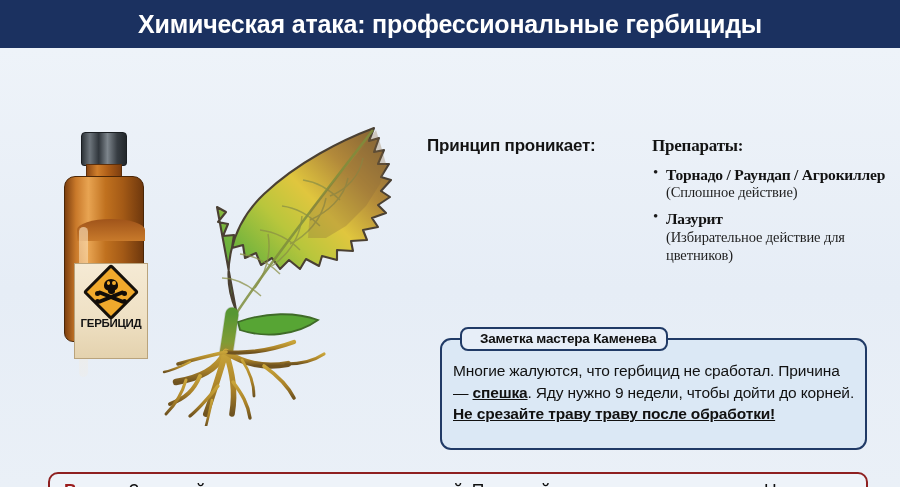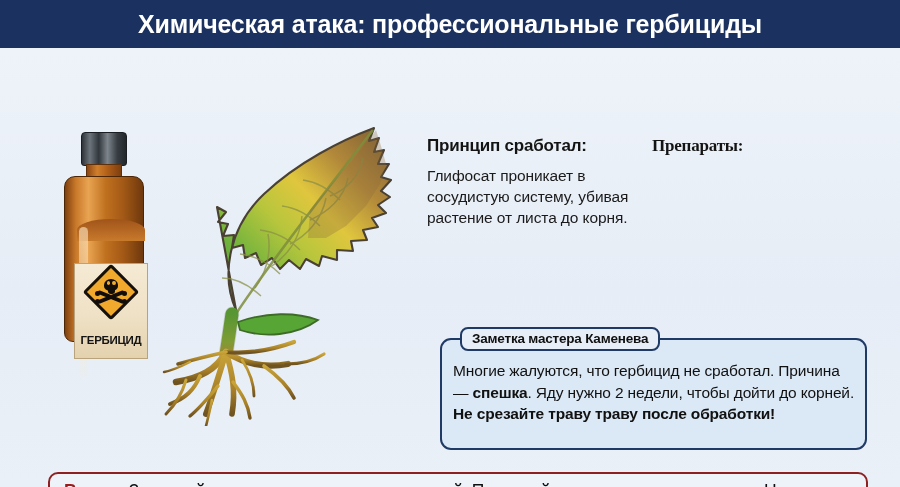--- a/index.html
+++ b/index.html
@@ -82,21 +82,21 @@
     background:#120d08; border-radius:0 0 3px 3px;
   }
   .bone {
     position:absolute; left:2px; top:19px; width:28px; height:3.6px;
     background:#120d08; border-radius:2px;
   }
   .bone.a { transform:rotate(22deg); }
   .bone.b { transform:rotate(-22deg); }
   .bone-knob { position:absolute; width:5px; height:5px; background:#120d08; border-radius:50%; }
   .btl-label-text {
-    margin-top:22px; font-size:11.5px; font-weight:bold; color:#141414;
+    margin-top:5px; font-size:11.5px; font-weight:bold; color:#141414;
     letter-spacing:-0.3px;
   }
   .btl-gloss {
     position:absolute; left:14px; top:50px; width:9px; height:150px;
     background:linear-gradient(180deg,rgba(255,232,196,.62),rgba(255,232,196,.12));
     border-radius:5px;
   }
 
   
   #plant { position:absolute; left:160px; top:66px; width:250px; height:312px; }
@@ -124,29 +124,29 @@
   }
 
   
   #note-box {
     position:absolute; left:440px; top:290px; width:427px; height:112px;
     background:#dbe8f5; border:2.4px solid #203a66; border-radius:11px;
   }
   #note-tab {
     position:absolute; left:18px; top:-13px;
     background:#e7eef8; border:2.4px solid #203a66; border-radius:8px;
-    padding:2px 10px 3px 10px;
+    padding:2px 10px 3px 18px;
     font-size:13.5px; font-weight:bold; color:#101010; white-space:nowrap;
     letter-spacing:-0.2px;
   }
   #note-text {
     position:absolute; left:11px; top:20px; width:406px;
     font-size:15.5px; color:#111111; line-height:1.40; letter-spacing:-0.15px;
   }
-  #note-text b { font-weight:bold; }
+  #note-text b { font-weight:bold;text-decoration:underline; }
 
   
   #warn-box {
     position:absolute; left:48px; top:424px; width:820px; height:56px;
     background:#eef3f9; border:2.6px solid #8e2020; border-radius:10px;
   }
   #warn-text {
     position:absolute; left:14px; top:6px; width:792px;
     font-size:17.5px; color:#0f0f0f; line-height:1.30; letter-spacing:-0.3px;
   }
@@ -257,31 +257,40 @@
         <path d="M126,250 C140,250 152,248 164,240" stroke-width="3.2"></path>
         <path d="M66,238 C88,240 112,236 134,228" stroke-width="4.2"></path>
         <path d="M66,238 C48,242 32,246 18,250" stroke-width="3.6"></path>
         <path d="M30,248 C22,252 14,256 4,258" stroke-width="2.4"></path>
         <path d="M82,246 C90,258 94,270 94,282" stroke-width="2.8"></path>
       </g>
     </svg>
   </div>
 
   <div id="col-principle">
-    <div class="col-head">Принцип сработал:</div>
-    <div class="col-text">Глифосат проникает в сосудистую систему, убивая растение от листа до корня.</div>
+    <div class="col-head">Принцип проникает:</div>
   </div>
 
   <div id="col-products">
     <div class="col-head">Препараты:</div>
+    <ul class="prod-list">
+      <li class="prod-item">
+        <div class="prod-name">Торнадо / Раундап / Агрокиллер</div>
+        <div class="prod-note">(Сплошное действие)</div>
+      </li>
+      <li class="prod-item">
+        <div class="prod-name">Лазурит</div>
+        <div class="prod-note">(Избирательное действие для цветников)</div>
+      </li>
+    </ul>
   </div>
 
   <div id="note-box" style="border-color: rgb(32, 58, 102); background: rgb(219, 232, 245);">
     <div id="note-tab" style="border-color: rgb(32, 58, 102);">Заметка мастера Каменева</div>
-    <div id="note-text"><span>Многие жалуются, что гербицид не сработал. Причина — </span><b>спешка</b><span>. Яду нужно 2 недели, чтобы дойти до корней. </span><b>Не срезайте траву траву после обработки!</b></div>
+    <div id="note-text"><span>Многие жалуются, что гербицид не сработал. Причина — </span><b>спешка</b><span>. Яду нужно 9 недели, чтобы дойти до корней. </span><b>Не срезайте траву траву после обработки!</b></div>
   </div>
 
   <div id="warn-box" style="border-color: rgb(142, 32, 32);">
     <div id="warn-text">
       <span id="warn-label" style="color: rgb(155, 28, 28);">Важно:</span><span id="warn-rest"> Закрывайте мрамор и гравировку пленкой. Пористый камень впитывает химию. Не применять перед дождем (минимум 6–12 часов).</span>
     </div>
   </div>
 
 </div>
 

